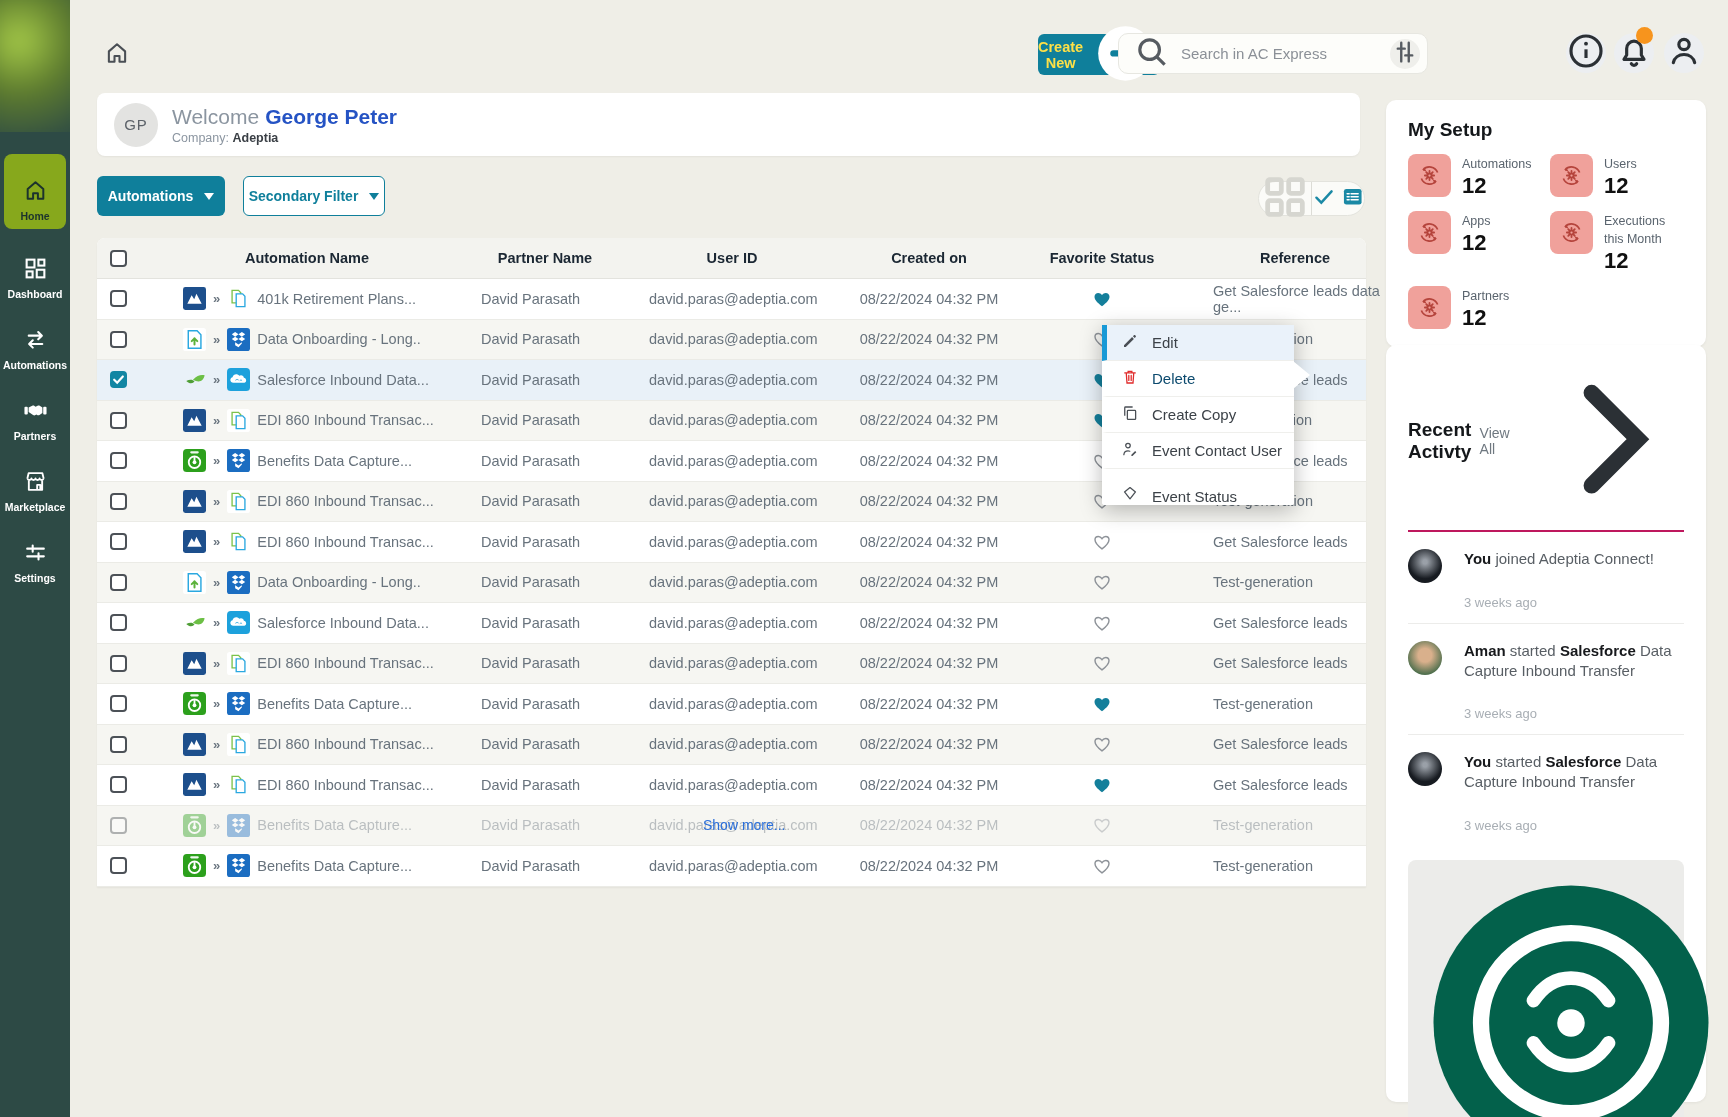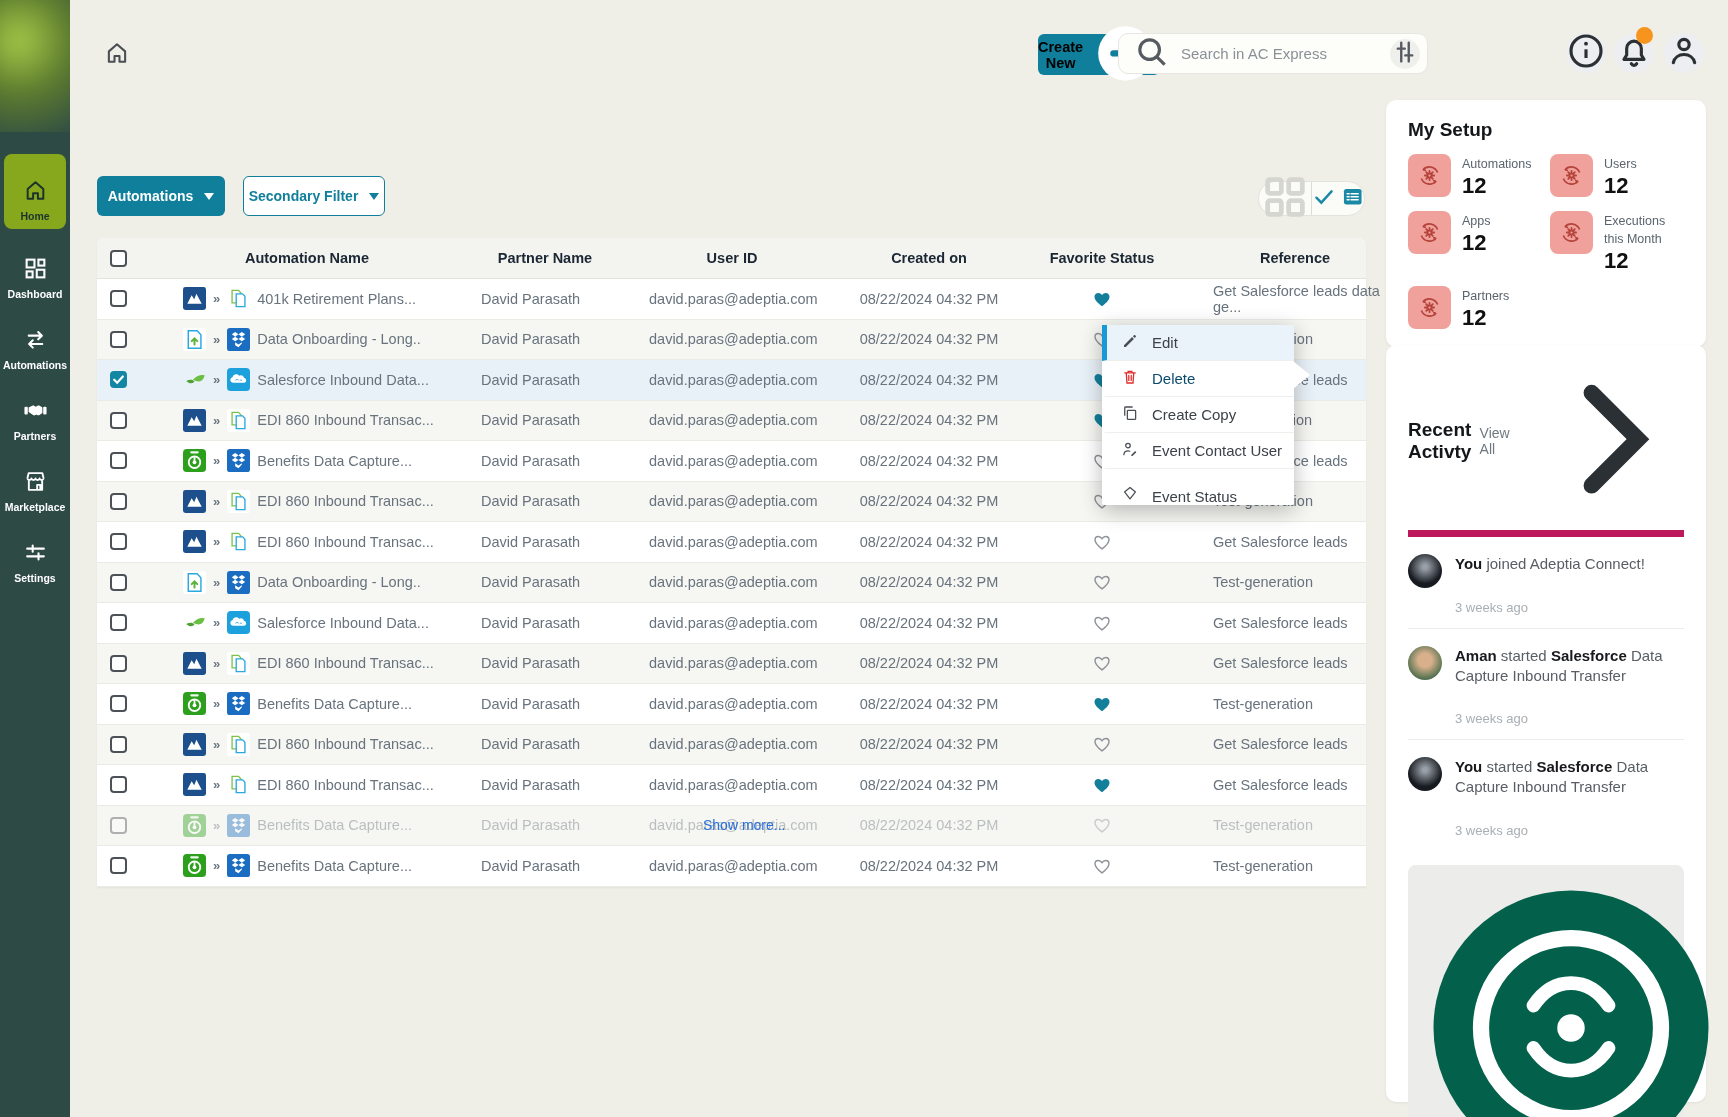--- a/index.html
+++ b/index.html
@@ -10,21 +10,21 @@
   .sidebar { position:absolute; left:0; top:0; width:70px; height:100%; background:#2d4a45; z-index:30; }
   .logo-blur { position:relative; height:132px; overflow:hidden; }
   .logo-blur::before { content:''; position:absolute; inset:-18px; background:radial-gradient(circle at 35% 35%, #a7cc49 0%, #5e7c2e 40%, #2d4a45 85%); filter:blur(10px); }
   .nav { display:flex; flex-direction:column; align-items:center; margin-top:22px; gap:27px; }
   .nav-item { display:flex; flex-direction:column; align-items:center; gap:5px; color:#fff; font-size:10.5px; font-weight:bold; cursor:pointer; width:66px; }
   .nav-item svg { width:25px; height:25px; }
   .nav-item.active { background:#87a81c; color:#1c332d; border-radius:8px; padding:24px 0 7px; width:62px; }
 
   
   .crumb-home { position:absolute; left:104px; top:40px; width:26px; height:26px; color:#4a4f55; cursor:pointer; }
-  .btn-create { position:absolute; left:1038px; top:34px; width:122px; height:41px; background:#0f7f9b; border-radius:6px; color:#000000; font-size:14.5px; font-weight:bold; display:flex; align-items:center; justify-content:center; gap:8px; cursor:pointer; border:none; }
+  .btn-create { position:absolute; left:1038px; top:34px; width:122px; height:41px; background:#0f7f9b; border-radius:6px; color:#fde047; font-size:14.5px; font-weight:bold; display:flex; align-items:center; justify-content:center; gap:8px; cursor:pointer; border:none; }
   .btn-create svg { width:18px; height:18px; }
   .search { position:absolute; left:1118px; top:33px; width:310px; height:41px; background:#fdfdfa; border:1px solid #e7e7e1; border-radius:10px; display:flex; align-items:center; gap:10px; padding:0 7px 0 14px; }
   .search input { flex:1; border:none; outline:none; background:transparent; font-size:15px; color:#3c4248; font-family:inherit; }
   .search input::placeholder { color:#8b9097; }
   .search .flt { width:30px; height:30px; border-radius:50%; background:#efefeb; display:flex; align-items:center; justify-content:center; cursor:pointer; flex:none; }
   .search .flt svg { width:17px; height:17px; }
   .icon-btn { position:absolute; width:40px; height:40px; border-radius:50%; background:#eceef1; display:flex; align-items:center; justify-content:center; cursor:pointer; }
   .icon-btn svg { width:22px; height:22px; }
   .bell-badge { position:absolute; left:1636px; top:27px; width:17px; height:17px; border-radius:50%; background:#f7941d; z-index:2; }
 
@@ -84,26 +84,26 @@
   .setup { position:absolute; left:1386px; top:100px; width:320px; background:#fff; border-radius:10px; box-shadow:0 1px 3px rgba(0,0,0,.06); padding:19px 22px 16px; z-index:2; }
   .setup h3 { font-size:19px; color:#14171a; }
   .setup-grid { display:grid; grid-template-columns:1fr 1fr; column-gap:8px; row-gap:12px; margin-top:13px; }
   .stat { display:flex; gap:11px; align-items:flex-start; }
   .stat-icon { width:43px; height:43px; border-radius:8px; background:#f0a19b; display:flex; align-items:center; justify-content:center; flex:none; }
   .stat-icon svg { width:27px; height:27px; }
   .stat-label { font-size:12.5px; color:#5a646e; line-height:1.2; }
   .stat-value { font-size:22px; font-weight:bold; color:#111; margin-top:1px; }
 
   .activity { position:absolute; left:1386px; top:345px; width:320px; height:757px; background:#fff; border-radius:10px; box-shadow:0 1px 3px rgba(0,0,0,.06); padding:20px 22px; z-index:2; }
-  .act-head { display:flex; align-items:center; justify-content:flex-start; padding-bottom:14px; border-bottom:7px solid #be185d; }
+  .act-head { display:flex; align-items:center; justify-content:flex-start; padding-bottom:14px; border-bottom:2px solid #be185d; }
   .act-head h3 { font-size:19px; color:#14171a; }
   .act-head .va { display:flex; align-items:center; gap:26px; cursor:pointer; }
   .act-head .va span { font-size:14px; color:#6f7880; }
   .act-head .va svg { width:15px; height:15px; }
-  .act { display:flex; gap:13px; padding:17px 0 13px; }
+  .act { display:flex; gap:22px; padding:17px 0 13px; }
   .act.bordered { border-bottom:1px solid #ececea; }
   .act-avatar { width:34px; height:34px; border-radius:50%; flex:none; }
   .act-avatar.you { background:radial-gradient(circle at 50% 38%, #9aa0a8 8%, #171b21 62%); }
   .act-avatar.aman { background:radial-gradient(circle at 50% 42%, #d9b08c 26%, #51704e 72%); }
   .act-body { flex:1; }
   .act-text { font-size:15px; color:#585e64; line-height:1.35; }
   .act-text b { color:#17191c; }
   .act-time { font-size:13px; color:#a8aeb4; margin-top:25px; }
   .transfer { background:#ececea; border-radius:8px; padding:11px 13px 9px; margin-top:14px; }
   .transfer-top { display:flex; gap:10px; }
@@ -198,20 +198,27 @@
         </svg></span>
     </div>
   <div class="bell-badge"></div>
   <div class="icon-btn" style="left:1664px; top:33px;">
       <span id="personIco"><svg viewBox="0 0 24 24" fill="none" stroke="#2b3035" stroke-width="1.9" stroke-linecap="round" style="width: 100%; height: 100%;">
           <circle cx="12" cy="8.1" r="3.1"></circle>
           <path d="M5.6 19c.7-3.1 3.3-4.9 6.4-4.9s5.7 1.8 6.4 4.9"></path>
         </svg></span>
     </div>
 
+  <div class="welcome">
+    <div class="avatar-gp">GP</div>
+    <div class="welcome-lines">
+      <div class="l1"><span>Welcome</span><b>George Peter</b></div>
+      <div class="l2"><span>Company:</span> <b>Adeptia</b></div>
+    </div>
+  </div>
 
   <button class="fprimary">
     <span>Automations</span>
       <span class="caret"></span>
   </button>
   <button class="fsecondary">
     <span>Secondary Filter</span>
       <span class="caret"></span>
   </button>
   <div class="vtoggle">

